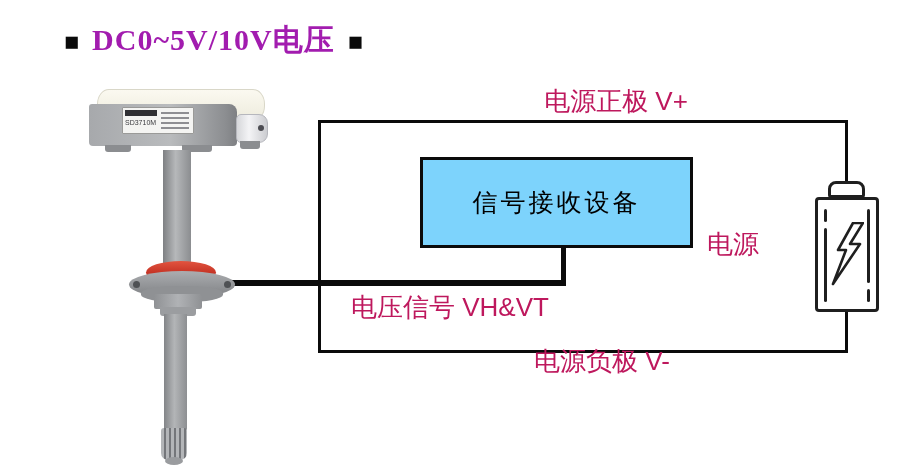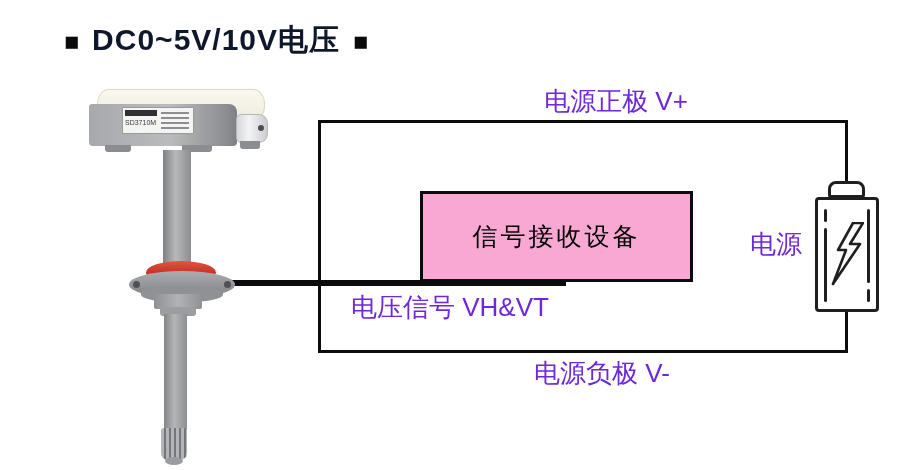--- a/index.html
+++ b/index.html
@@ -13,49 +13,50 @@
   }
   .abs{position:absolute;}
 
   
   .title-row{
     left:64px;top:20px;height:40px;
     display:flex;align-items:center;gap:13px;
   }
   .title-marker{font-size:25px;line-height:1;color:#0a0a0a;transform:translateY(1px);}
   .title-text{
-    font-size:30px;font-weight:600;letter-spacing:1px;color:#0f172a;
+    font-size:30px;font-weight:600;letter-spacing:1px;color:#a21caf;
     white-space:nowrap;
+    font-family:Liberation Serif, serif;
   }
 
   
   .wire{background:#0b0b0b;}
   .wire-top{left:318px;top:120px;width:530px;height:3px;}
   .wire-left{left:318px;top:120px;width:3px;height:233px;}
   .wire-bottom{left:318px;top:350px;width:530px;height:3px;}
   .wire-right-top{left:845px;top:120px;width:3px;height:62px;}
   .wire-right-bottom{left:845px;top:311px;width:3px;height:42px;}
   .wire-signal-drop{left:561px;top:247px;width:5px;height:39px;}
   .wire-sensor{left:222px;top:280px;width:344px;height:6px;border-radius:3px;}
 
   
   .net-label{
-    font-size:26px;font-weight:500;color:#6d28d9;
+    font-size:26px;font-weight:500;color:#be185d;
     text-align:center;white-space:nowrap;
   }
   .lbl-vplus{left:496px;top:84px;width:240px;}
   .lbl-signal{left:330px;top:290px;width:240px;}
-  .lbl-vminus{left:482px;top:356px;width:240px;}
-  .lbl-power{left:738px;top:226px;width:76px;line-height:37px;}
+  .lbl-vminus{left:482px;top:344px;width:240px;}
+  .lbl-power{left:695px;top:226px;width:76px;line-height:37px;}
 
   
   .receiver-box{
     left:420px;top:157px;width:267px;height:85px;
-    border:3px solid #0b0b0b;background:#f9a8d4;
-    display:flex;align-items:center;justify-content:center;margin-top:34px;
+    border:3px solid #0b0b0b;background:#7dd3fc;
+    display:flex;align-items:center;justify-content:center;
   }
   .receiver-box span{font-size:25px;font-weight:500;letter-spacing:3px;}
 
   
   .batt-cap{
     left:828px;top:181px;width:31px;height:11px;
     border:3px solid #1f1f1f;border-radius:8px 8px 3px 3px;background:#fff;
   }
   .batt-body{
     left:815px;top:197px;width:58px;height:109px;

